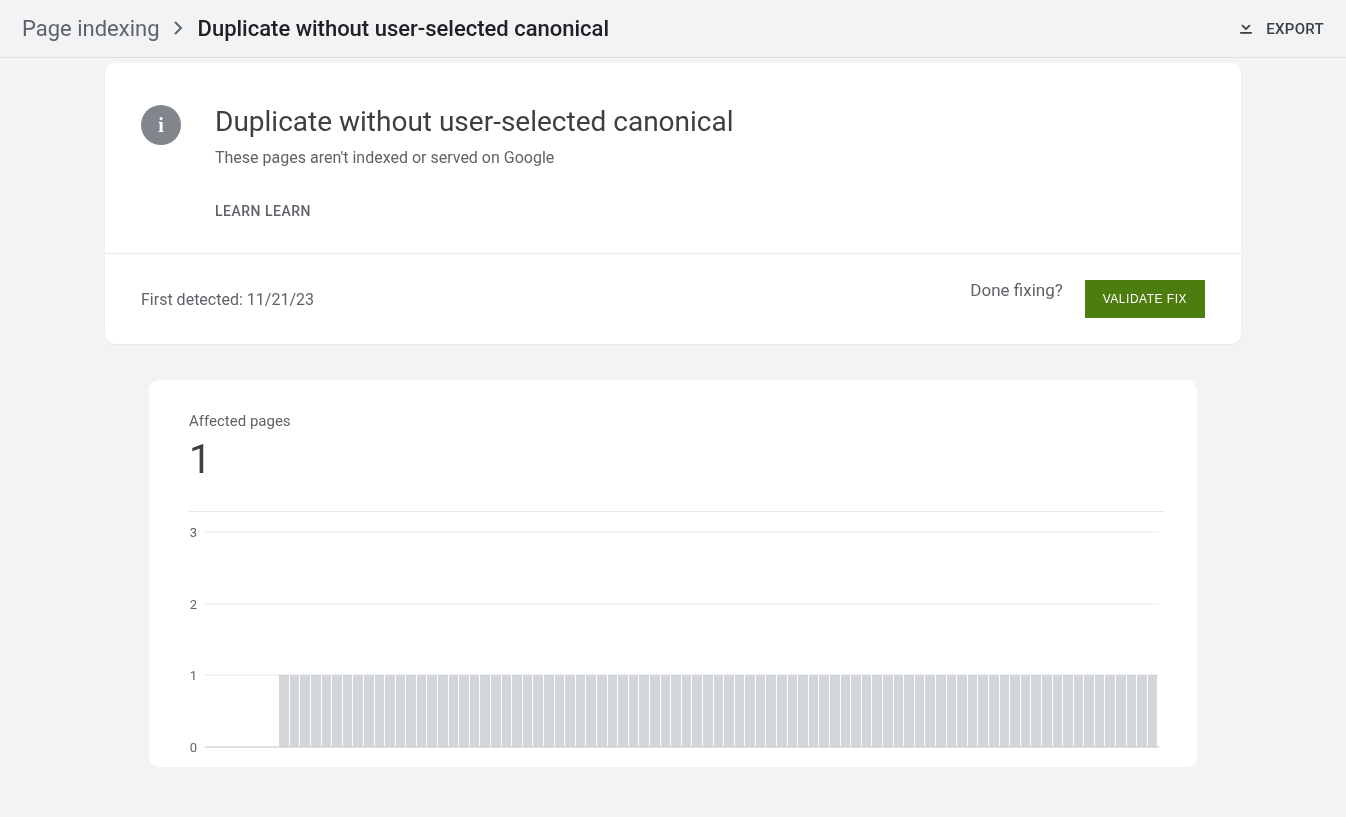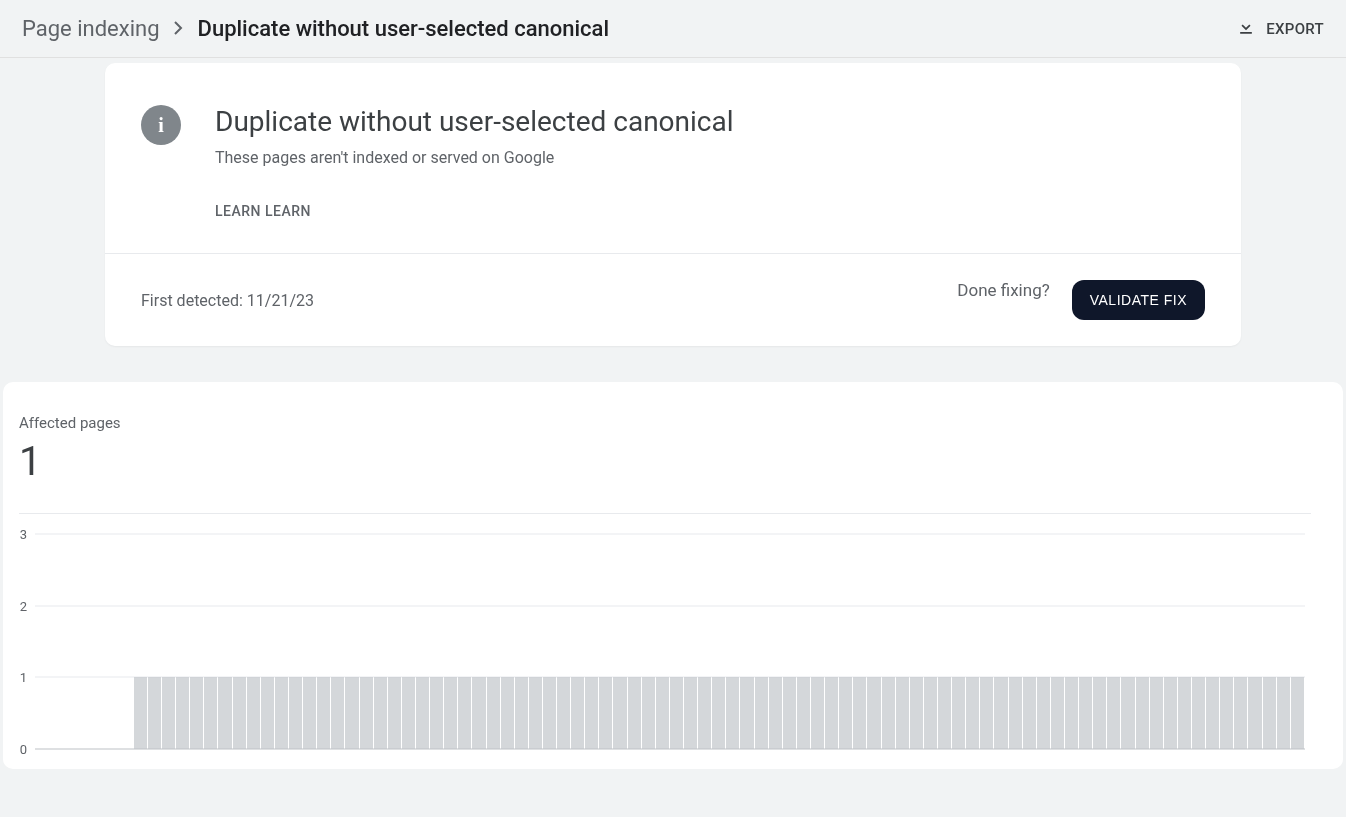--- a/index.html
+++ b/index.html
@@ -108,36 +108,36 @@
   .right-group {
     display: flex;
     align-items: flex-start;
     gap: 22px;
   }
   .done-fixing {
     font-size: 17px;
     color: #5f6368;
   }
   .validate-btn {
-    background: #0f172a;
+    background: #4d7c0f;
     color: #fff;
-    font-size: 14px;
+    font-size: 12px;
     font-weight: 500;
     padding: 12px 18px;
     border: none;
-    border-radius: 12px;
+    border-radius: 0;
     letter-spacing: .5px;
     cursor: pointer;
   }
 
   .chart-card {
     background: #fff;
     border-radius: 10px;
-    width: 1340px;
-    padding: 32px 32px 20px 16px;
+    width: 1048px;
+    padding: 32px 32px 20px 40px;
   }
   .chart-label {
     font-size: 15px;
     color: #5f6368;
     margin-bottom: 6px;
   }
   .chart-value {
     font-size: 40px;
     color: #3c4043;
     font-weight: 400;

